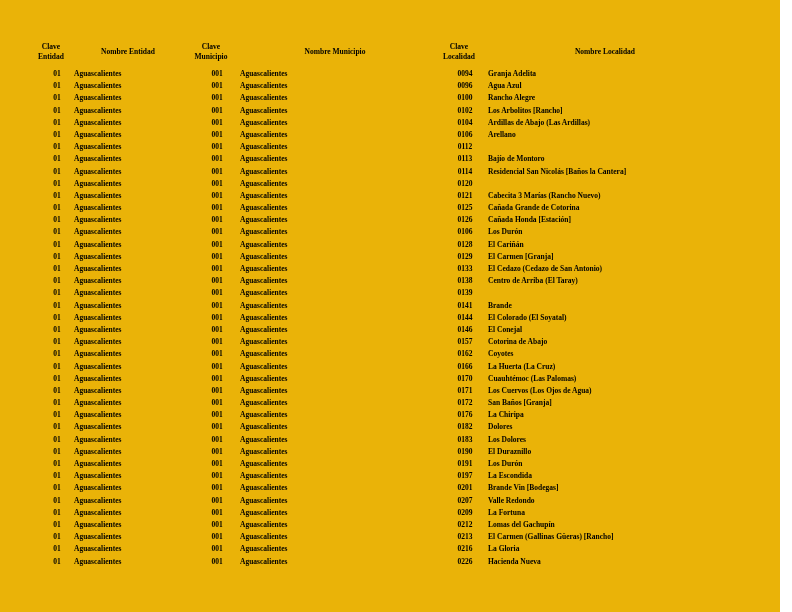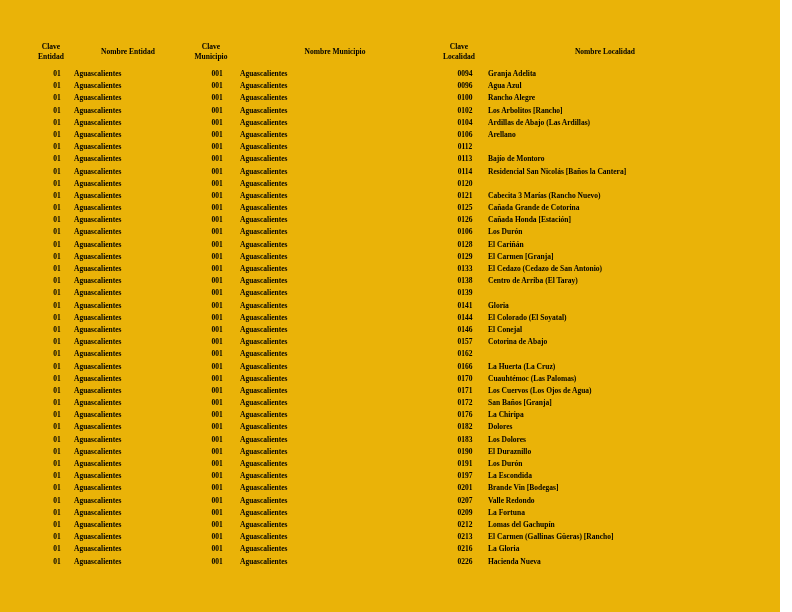--- a/index.html
+++ b/index.html
@@ -220,21 +220,21 @@
         <span class="tcell c2">001</span>
         <span class="tcell c3">Aguascalientes</span>
         <span class="tcell c4">0139</span>
       </div>
       <div class="trow">
         <span class="tcell c0">01</span>
         <span class="tcell c1">Aguascalientes</span>
         <span class="tcell c2">001</span>
         <span class="tcell c3">Aguascalientes</span>
         <span class="tcell c4">0141</span>
-        <span class="tcell c5">Gloria</span>
+        <span class="tcell c5">Brande</span>
       </div>
       <div class="trow">
         <span class="tcell c0">01</span>
         <span class="tcell c1">Aguascalientes</span>
         <span class="tcell c2">001</span>
         <span class="tcell c3">Aguascalientes</span>
         <span class="tcell c4">0144</span>
         <span class="tcell c5">El Colorado (El Soyatal)</span>
       </div>
       <div class="trow">
@@ -252,20 +252,21 @@
         <span class="tcell c3">Aguascalientes</span>
         <span class="tcell c4">0157</span>
         <span class="tcell c5">Cotorina de Abajo</span>
       </div>
       <div class="trow">
         <span class="tcell c0">01</span>
         <span class="tcell c1">Aguascalientes</span>
         <span class="tcell c2">001</span>
         <span class="tcell c3">Aguascalientes</span>
         <span class="tcell c4">0162</span>
+        <span class="tcell c5">Coyotes</span>
       </div>
       <div class="trow">
         <span class="tcell c0">01</span>
         <span class="tcell c1">Aguascalientes</span>
         <span class="tcell c2">001</span>
         <span class="tcell c3">Aguascalientes</span>
         <span class="tcell c4">0166</span>
         <span class="tcell c5">La Huerta (La Cruz)</span>
       </div>
       <div class="trow">

